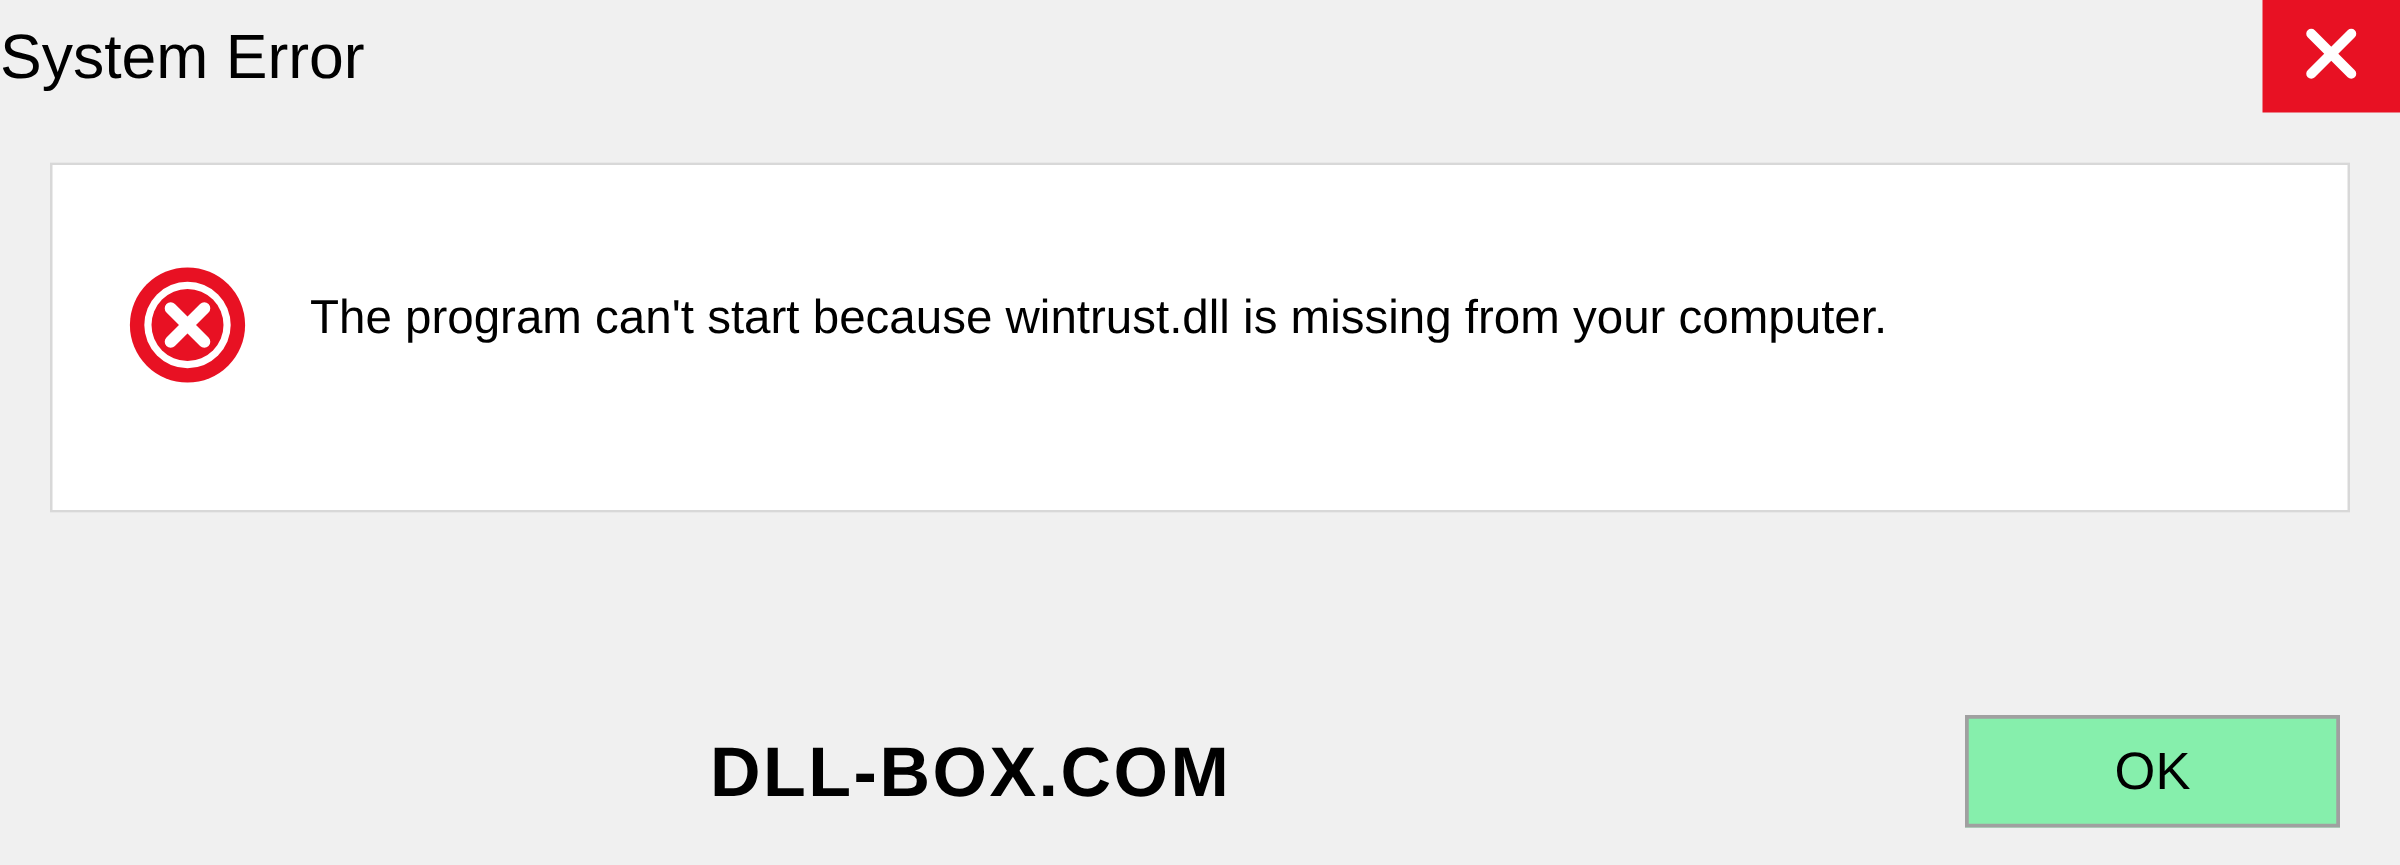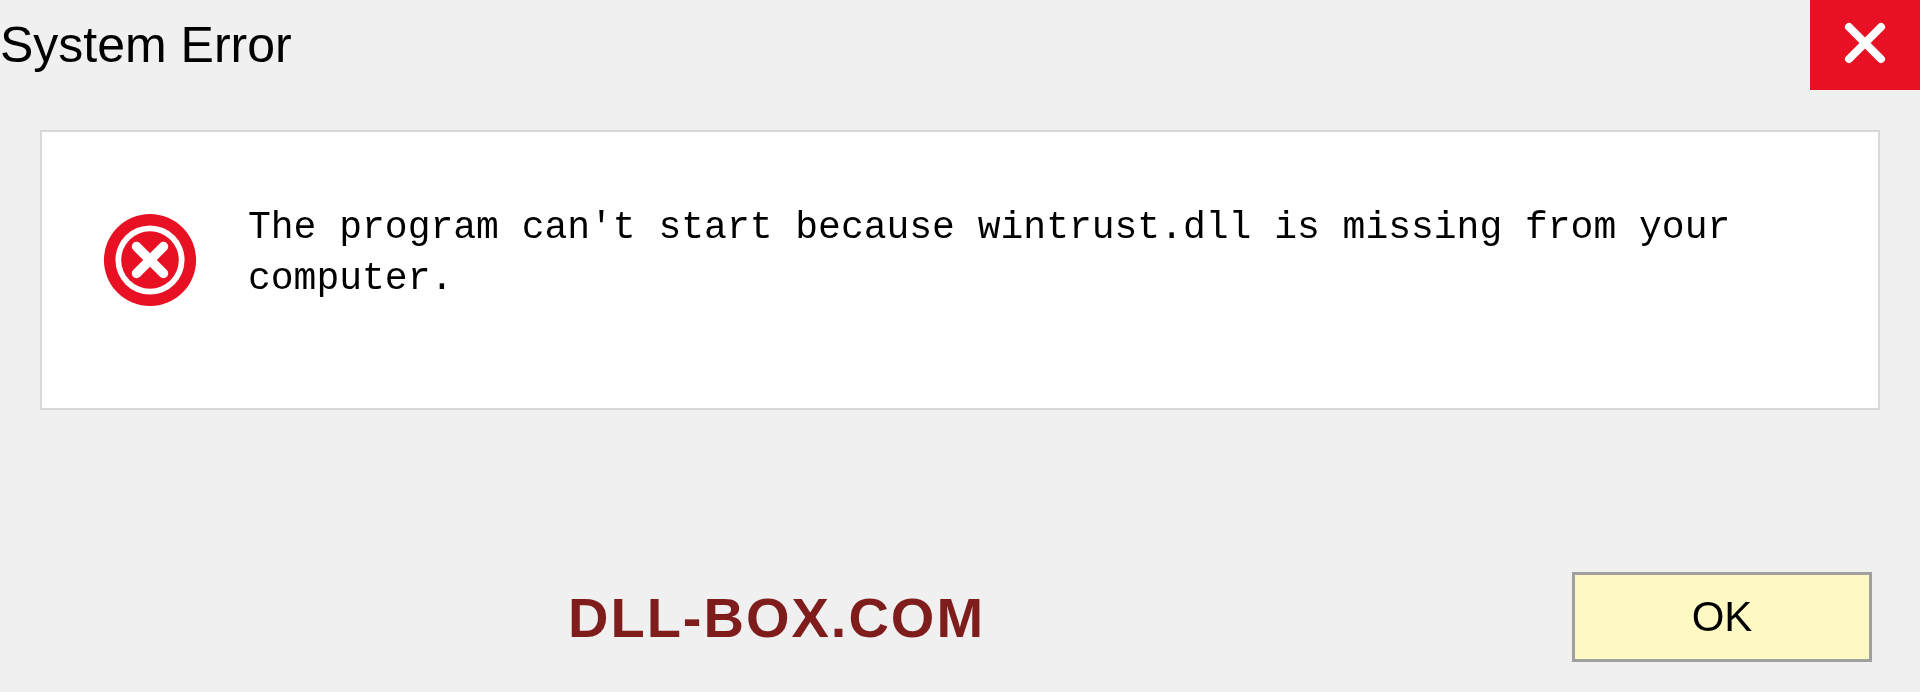--- a/index.html
+++ b/index.html
@@ -43,23 +43,22 @@
     .close-btn svg {
       width: 48px;
       height: 48px;
     }
     .content-panel {
       margin: 40px 40px 0 40px;
       background: #ffffff;
       border: 2px solid #d8d8d8;
       padding: 70px 60px 100px 60px;
       display: flex;
-      align-items: flex-start;
+      align-items: center;
       gap: 50px;
-      font-family: Liberation Mono, monospace;
     }
     .error-icon {
       flex-shrink: 0;
       width: 96px;
       height: 96px;
       margin-top: 10px;
     }
     .error-icon svg {
       width: 100%;
       height: 100%;
@@ -80,28 +79,28 @@
       left: 0;
       right: 0;
       padding: 0 48px;
       display: flex;
       align-items: center;
       justify-content: space-between;
     }
     .watermark {
       font-size: 56px;
       font-weight: 800;
-      color: #7f1d1d;
+      color: #000000;
       letter-spacing: 2px;
       margin-left: 520px;
     }
     .ok-button {
       width: 300px;
       height: 90px;
-      background: #fef9c3;
+      background: #86efac;
       border: 3px solid #a0a0a0;
       font-size: 42px;
       color: #000;
       display: flex;
       align-items: center;
       justify-content: center;
       cursor: pointer;
       font-family: inherit;
     }
   </style>

